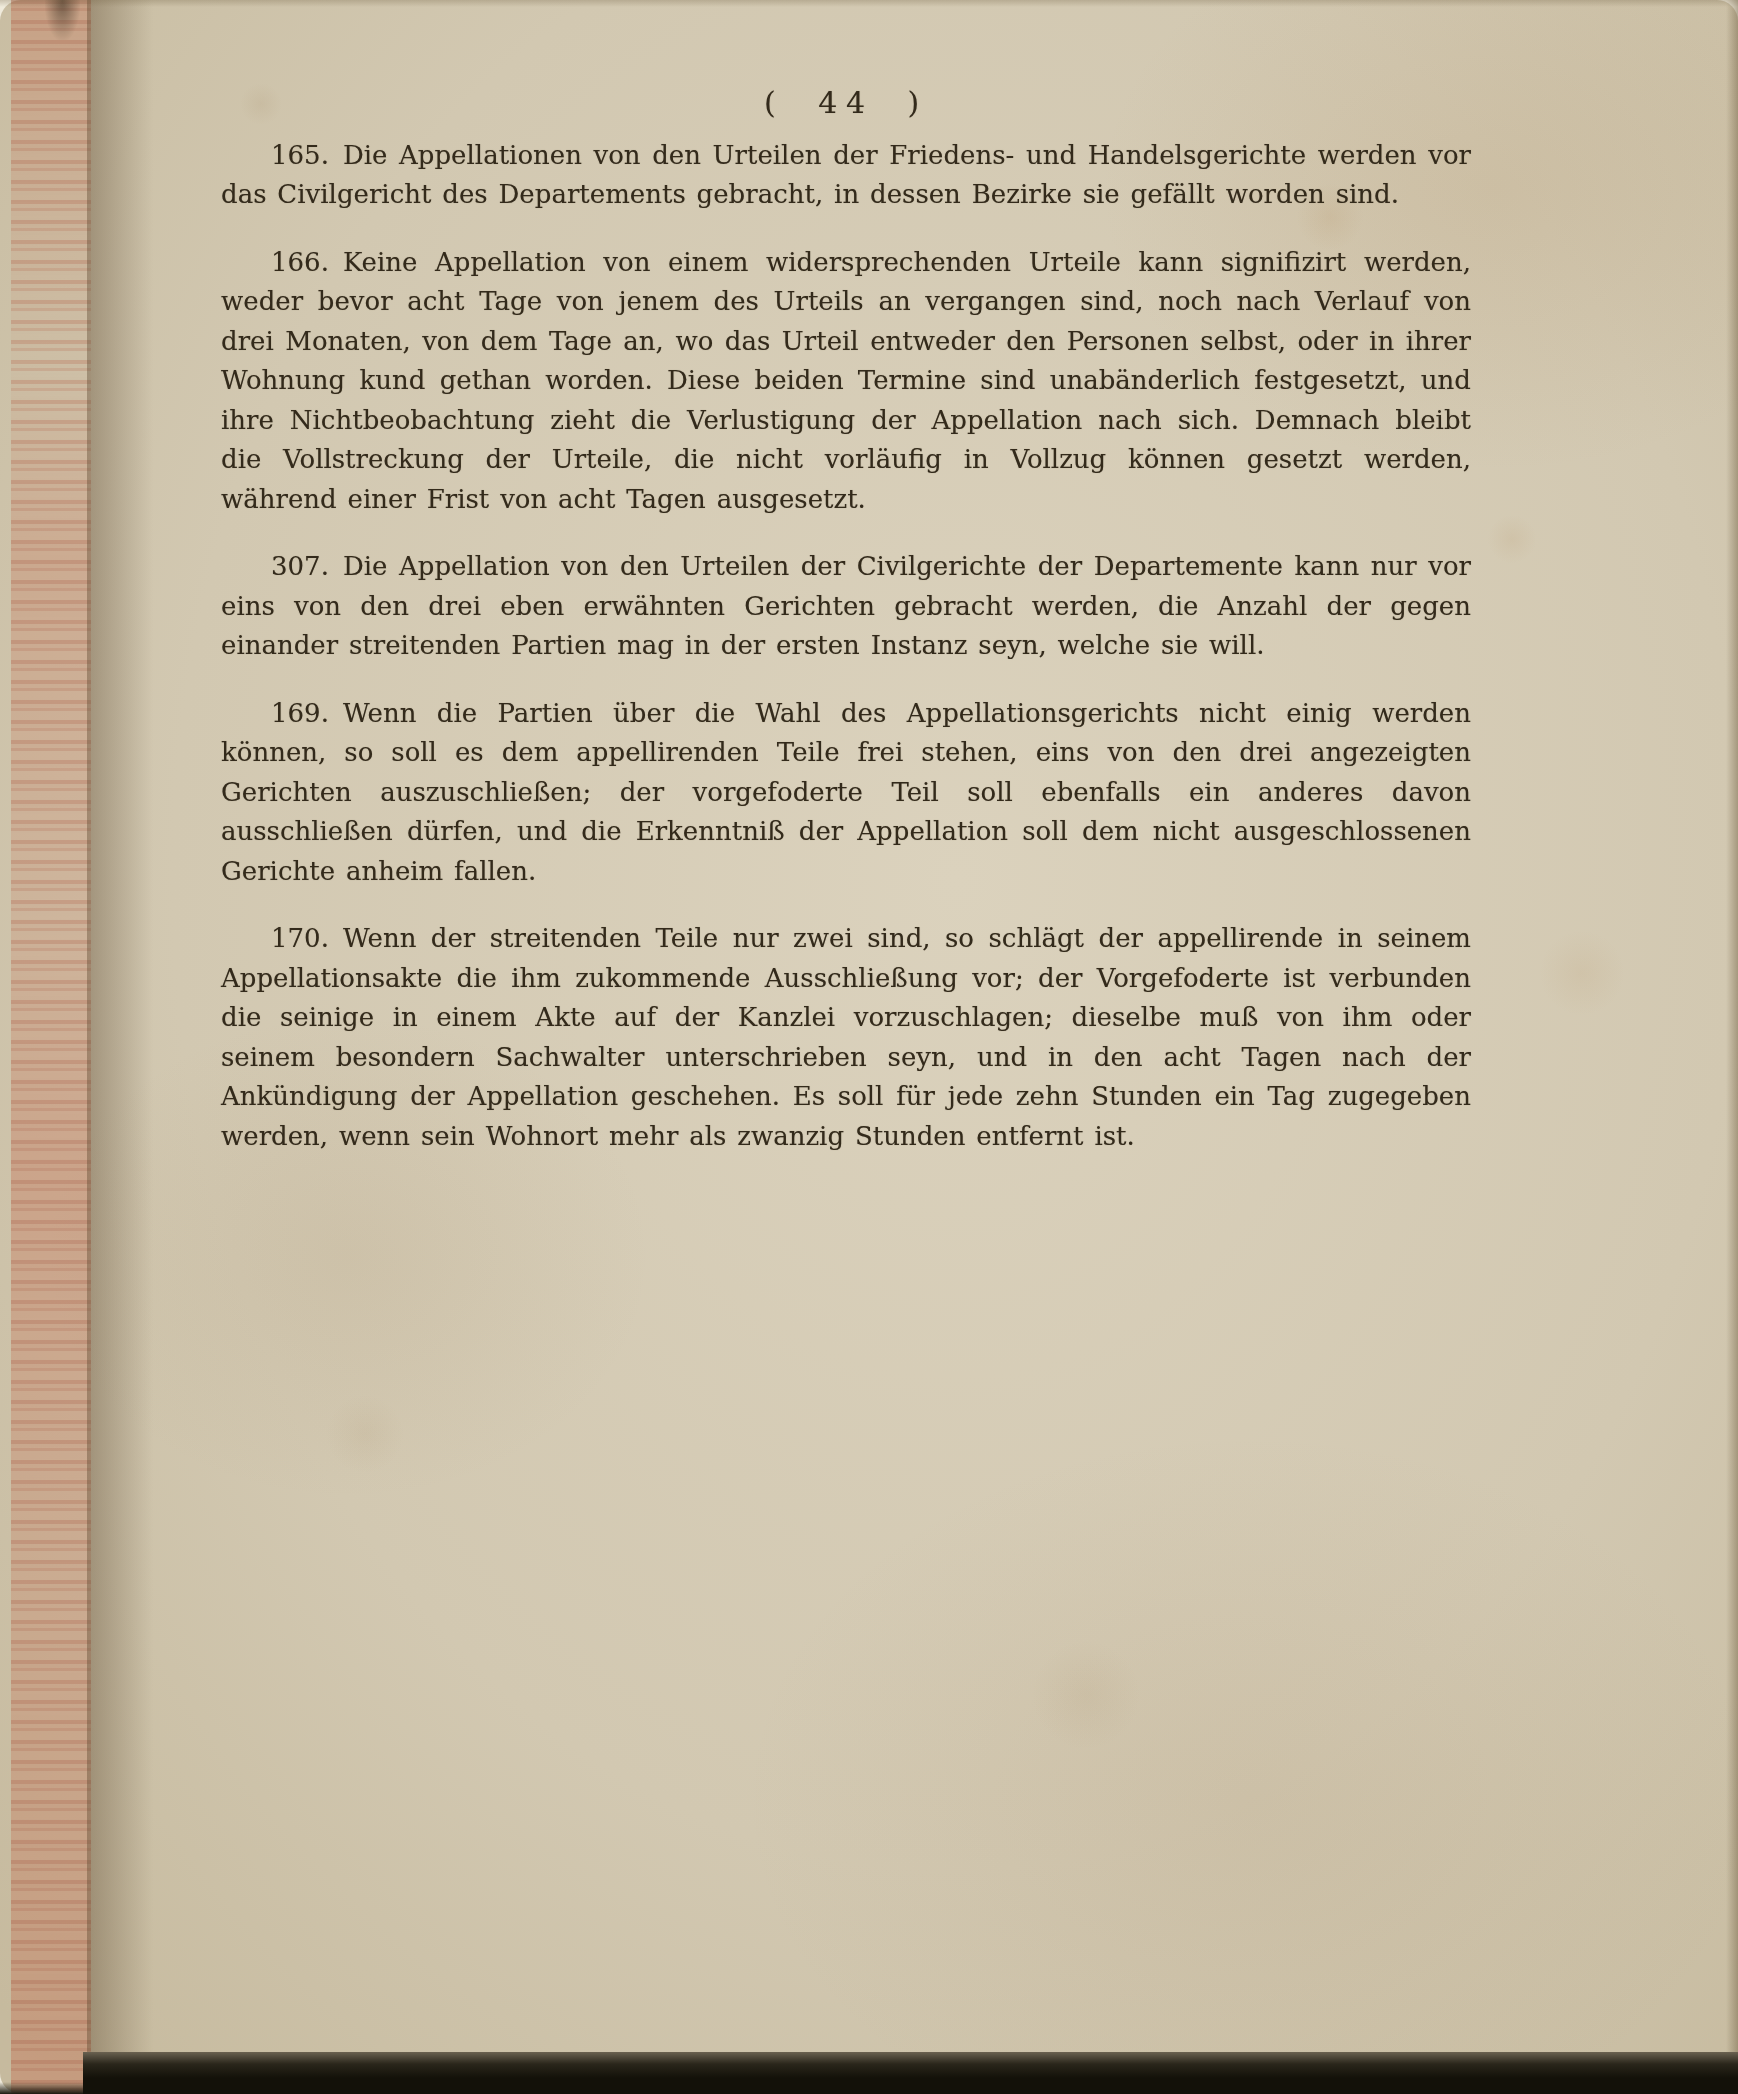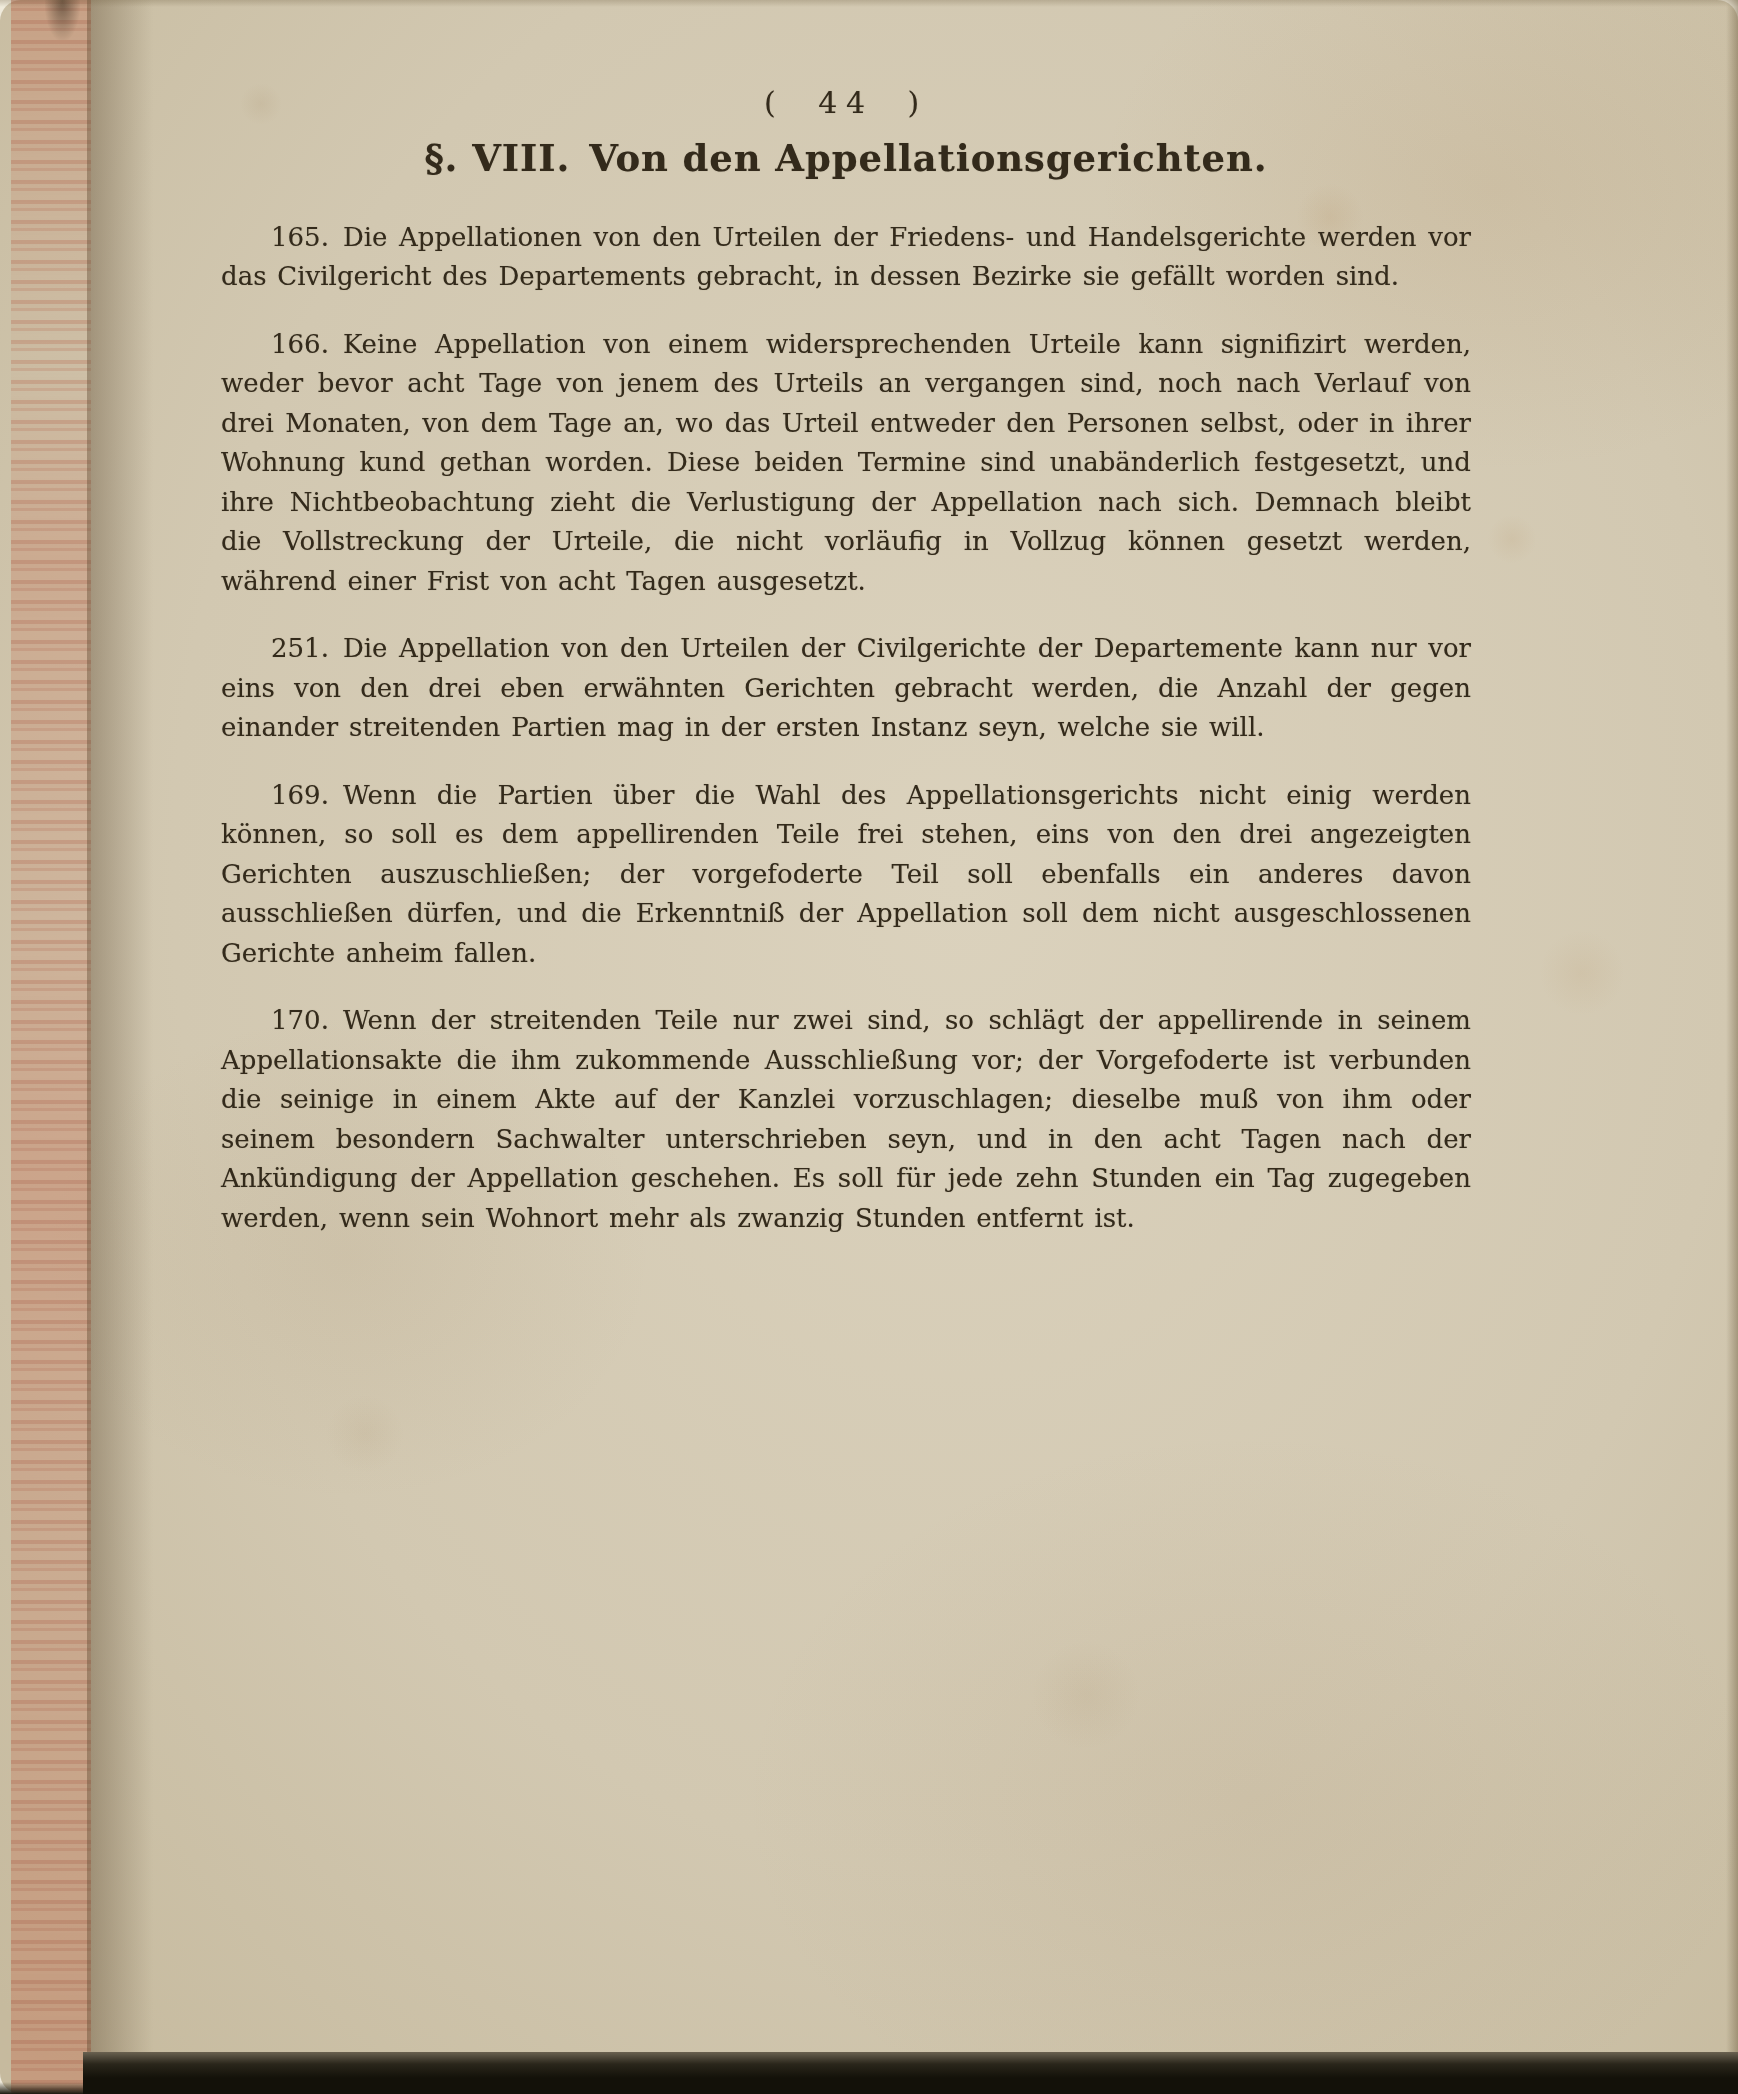--- a/index.html
+++ b/index.html
@@ -135,35 +135,32 @@
 
   <div class="top-edge"></div>
   <div class="right-edge"></div>
   <div class="bottom-edge"></div>
   <div class="bottom-edge-left"></div>
 
   <div class="page-text">
 
     <div class="page-number">( 44 )</div>
 
-    <div class="heading">
-      <span class="heading-prefix">§. VIII.</span><span>Von den Appellationsgerichten.</span>
-    </div>
 
     <p class="para">
       <span class="pnum">165.</span><span>Die Appellationen von den Urteilen der Friedens- und Handelsgerichte werden vor das Civilgericht des Departements gebracht, in dessen Bezirke sie gefällt worden sind.</span>
     </p>
 
     <p class="para">
       <span class="pnum">166.</span><span>Keine Appellation von einem widersprechenden Urteile kann signifizirt werden, weder bevor acht Tage von jenem des Urteils an vergangen sind, noch nach Verlauf von drei Monaten, von dem Tage an, wo das Urteil entweder den Personen selbst, oder in ihrer Wohnung kund gethan worden. Diese beiden Termine sind unabänderlich festgesetzt, und ihre Nichtbeobachtung zieht die Verlustigung der Appellation nach sich. Demnach bleibt die Vollstreckung der Urteile, die nicht vorläufig in Vollzug können gesetzt werden, während einer Frist von acht Tagen ausgesetzt.</span>
     </p>
 
 
     <p class="para">
-      <span class="pnum">251.</span><span>Die Appellation von den Urteilen der Civilgerichte der Departemente kann nur vor eins von den drei eben erwähnten Gerichten gebracht werden, die Anzahl der gegen einander streitenden Partien mag in der ersten Instanz seyn, welche sie will.</span>
+      <span class="pnum">307.</span><span>Die Appellation von den Urteilen der Civilgerichte der Departemente kann nur vor eins von den drei eben erwähnten Gerichten gebracht werden, die Anzahl der gegen einander streitenden Partien mag in der ersten Instanz seyn, welche sie will.</span>
     </p>
 
     <p class="para">
       <span class="pnum">169.</span><span>Wenn die Partien über die Wahl des Appellationsgerichts nicht einig werden können, so soll es dem appellirenden Teile frei stehen, eins von den drei angezeigten Gerichten auszuschließen; der vorgefoderte Teil soll ebenfalls ein anderes davon ausschließen dürfen, und die Erkenntniß der Appellation soll dem nicht ausgeschlossenen Gerichte anheim fallen.</span>
     </p>
 
     <p class="para">
       <span class="pnum">170.</span><span>Wenn der streitenden Teile nur zwei sind, so schlägt der appellirende in seinem Appellationsakte die ihm zukommende Ausschließung vor; der Vorgefoderte ist verbunden die seinige in einem Akte auf der Kanzlei vorzuschlagen; dieselbe muß von ihm oder seinem besondern Sachwalter unterschrieben seyn, und in den acht Tagen nach der Ankündigung der Appellation geschehen. Es soll für jede zehn Stunden ein Tag zugegeben werden, wenn sein Wohnort mehr als zwanzig Stunden entfernt ist.</span>
     </p>
 

